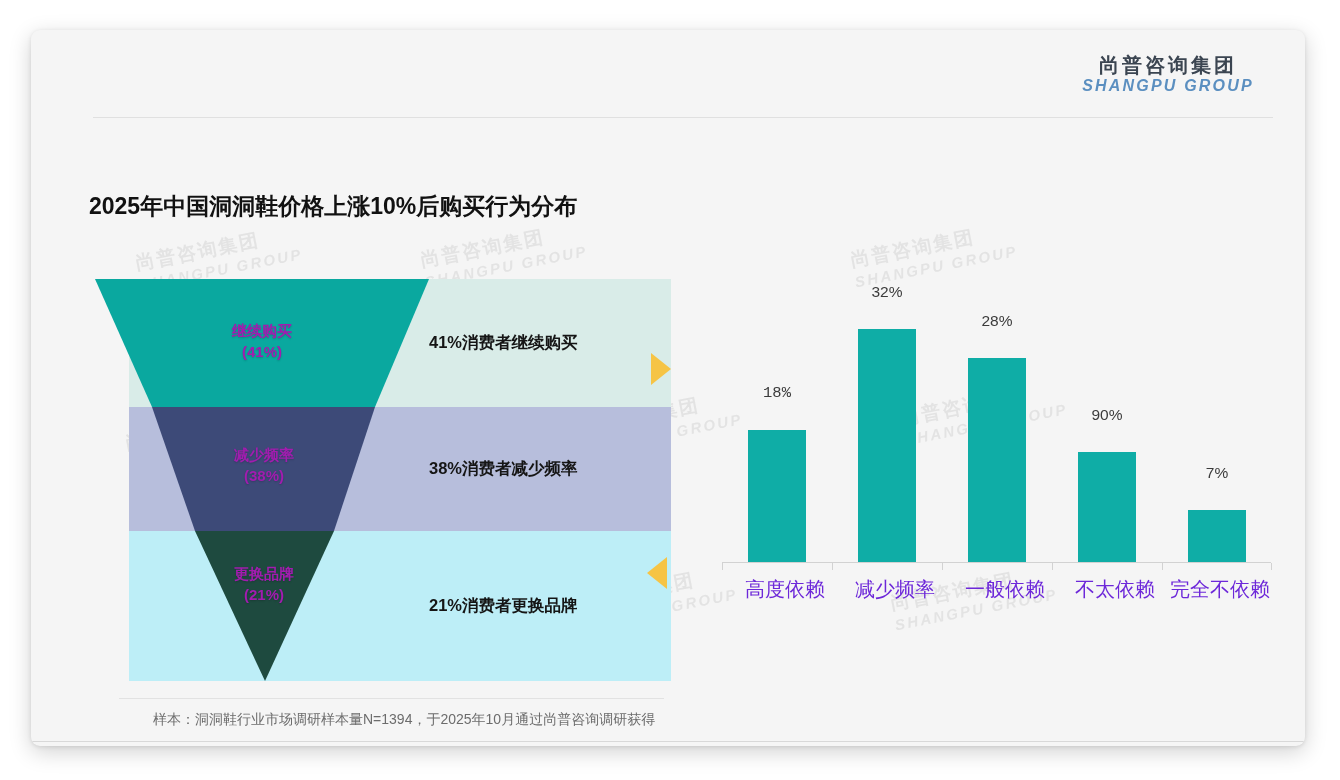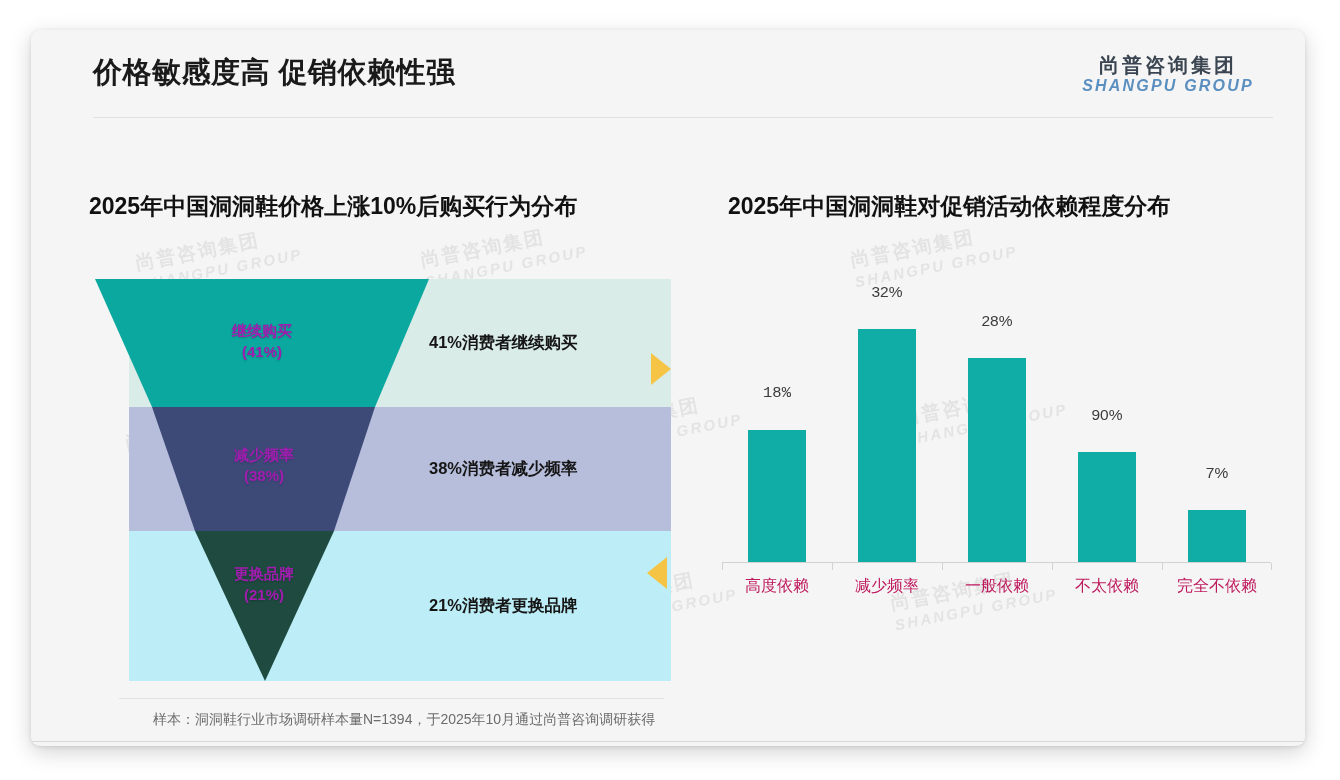--- a/index.html
+++ b/index.html
@@ -181,23 +181,23 @@
   .bar-val {
     position: absolute;
     font-size: 15.5px;
     color: #3b3b3b;
     text-align: center;
     white-space: nowrap;
   }
   .bar-cat {
     position: absolute;
     top: 296px;
-    font-size: 16px;
-    color: #be185d;
-    text-align: center;
+    font-size: 20px;
+    color: #6d28d9;
+    text-align: right;
     white-space: nowrap;
   }
 
   
   .legend-wrap {
     position: absolute;
     left: 655px;
     top: 565px;
     width: 600px;
     height: 70px;
@@ -272,30 +272,28 @@
     background: #d8d8d8;
   }
 </style>
 </head>
 <body>
 
 <div class="slide-wrap">
   <div class="card">
 
     <div class="header">
-      <div class="page-title">价格敏感度高 促销依赖性强</div>
       <div class="logo-block">
         <div class="logo-cn">尚普咨询集团</div>
         <div class="logo-en">SHANGPU GROUP</div>
       </div>
       <div class="header-rule"></div>
     </div>
 
     <div class="panel-title" id="left-panel-title">2025年中国洞洞鞋价格上涨10%后购买行为分布</div>
-    <div class="panel-title" id="right-panel-title">2025年中国洞洞鞋对促销活动依赖程度分布</div>
 
     <div class="wm" style="left:105px; top:205px;">
       <div class="l1">尚普咨询集团</div>
       <div class="l2">SHANGPU GROUP</div>
     </div>
     <div class="wm" style="left:390px; top:202px;">
       <div class="l1">尚普咨询集团</div>
       <div class="l2">SHANGPU GROUP</div>
     </div>
     <div class="wm" style="left:820px; top:202px;">

